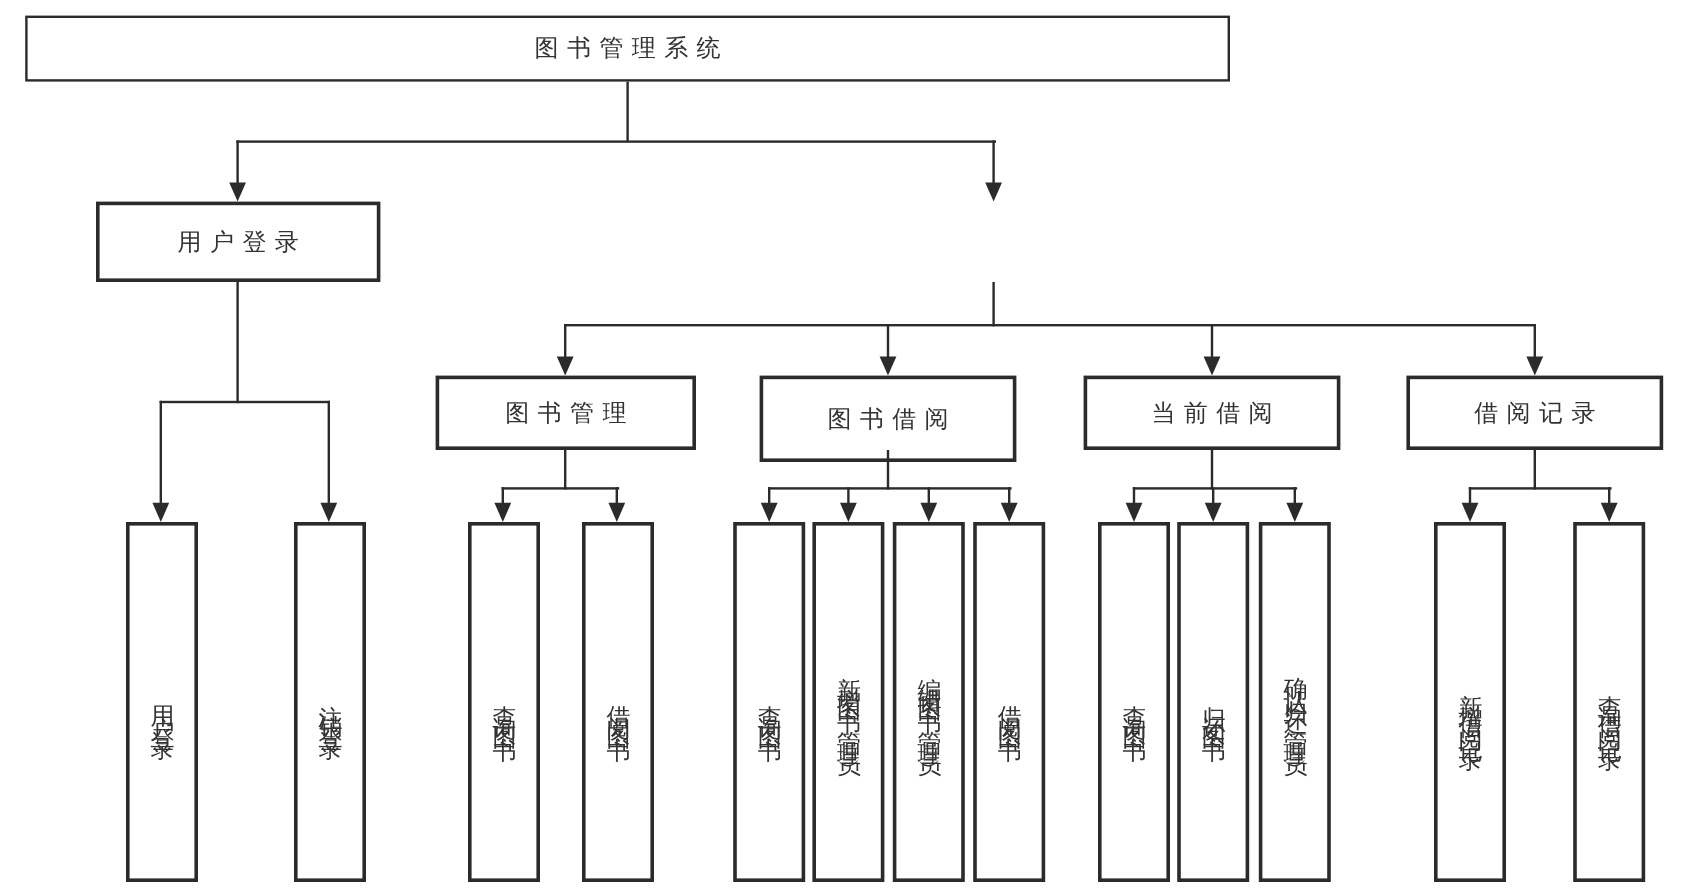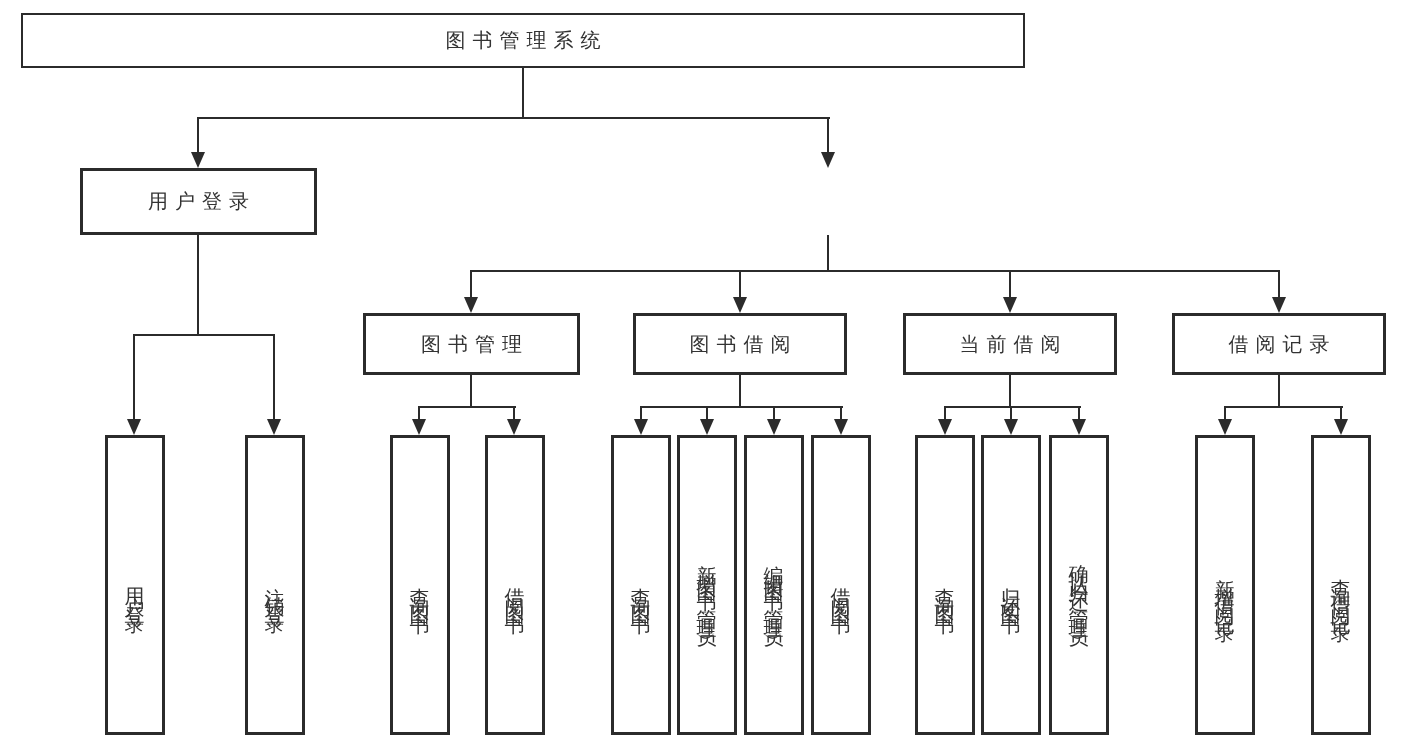--- a/index.html
+++ b/index.html
@@ -69,21 +69,21 @@
   <div class="vline" style="left:739px;top:270px;height:29px"></div>
   <div class="arrow" style="left:733px;top:297px"></div>
   <div class="vline" style="left:1009px;top:270px;height:29px"></div>
   <div class="arrow" style="left:1003px;top:297px"></div>
   <div class="vline" style="left:1278px;top:270px;height:29px"></div>
   <div class="arrow" style="left:1272px;top:297px"></div>
 
   <div class="box" style="left:363px;top:313px;width:217px;height:62px">
     <span class="hlabel">图书管理</span>
   </div>
-  <div class="box" style="left:633px;top:313px;width:214px;height:62px">
+  <div class="box" style="left:633px;top:313px;width:214px;height:72px">
     <span class="hlabel">图书借阅</span>
   </div>
   <div class="box" style="left:1172px;top:313px;width:214px;height:62px">
     <span class="hlabel">借阅记录</span>
   </div>
   <div class="box" style="left:903px;top:313px;width:214px;height:62px">
     <span class="hlabel">当前借阅</span>
   </div>
 
   <div class="vline" style="left:470px;top:375px;height:33px"></div>

